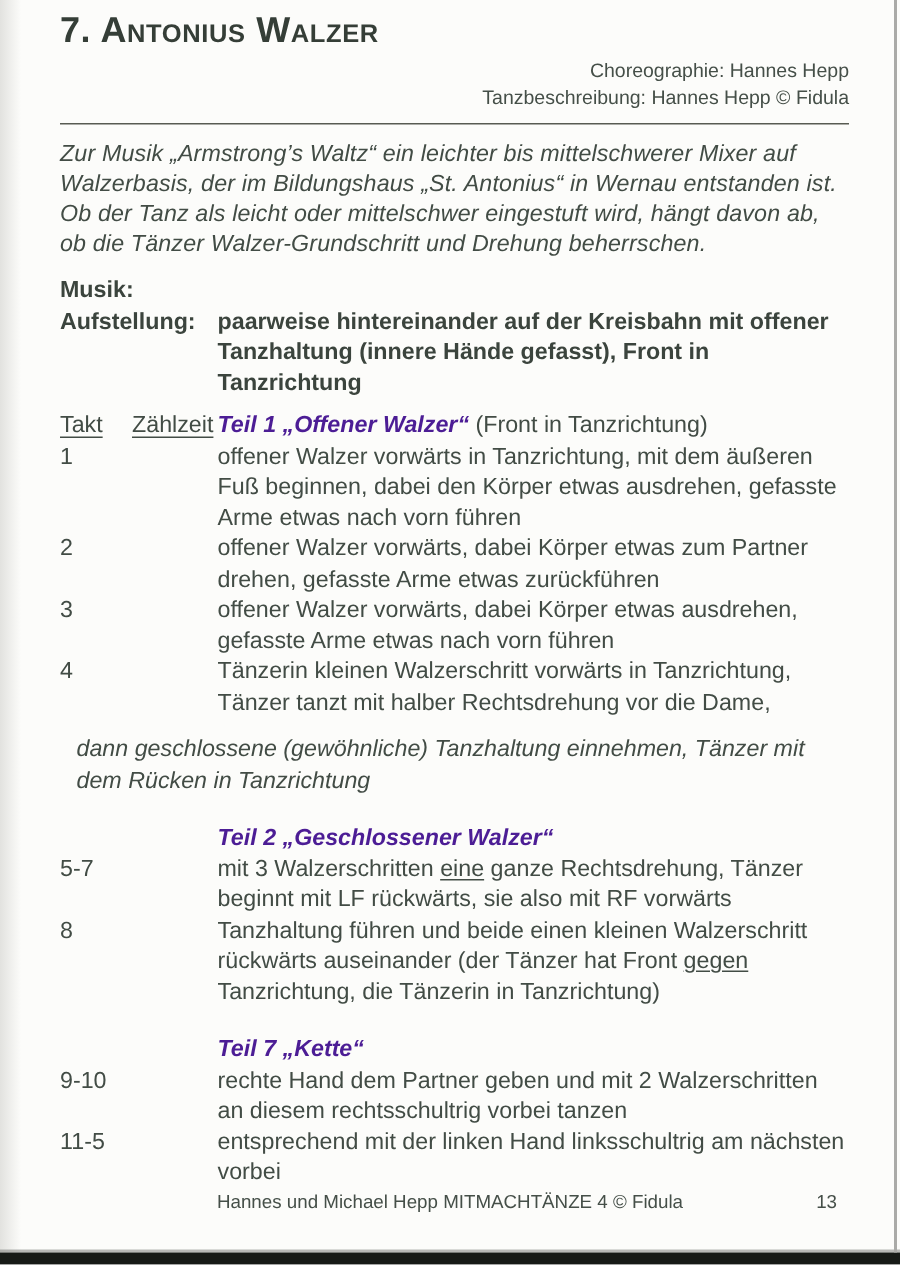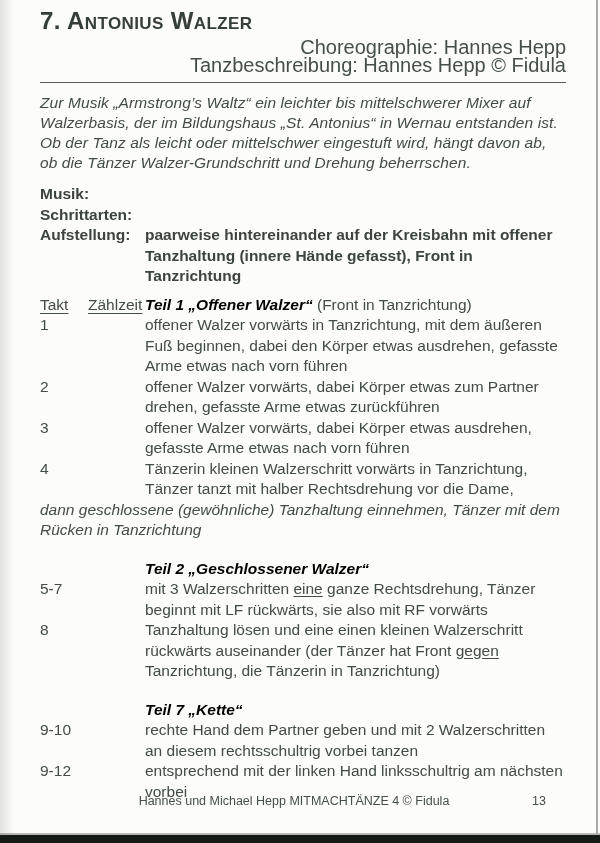--- a/index.html
+++ b/index.html
@@ -16,46 +16,46 @@
   .right-edge{position:absolute;right:2px;top:0;bottom:8px;width:2px;background:#aaaaa7;}
   .scan-bar{position:absolute;left:0;right:0;bottom:0;height:8px;background:#161a16;}
   .scan-bar-soft{position:absolute;left:0;right:0;bottom:8px;height:2px;background:#7d807b;opacity:.55;}
 
   .content{position:relative;padding:6px 34px 0 40px;}
 
   .title{
     font-size:24px;font-weight:bold;font-variant:small-caps;
     letter-spacing:.4px;color:#353e37;line-height:30px;
   }
-  .credits{text-align:right;font-size:20px;line-height:18px;margin-top:2px;color:#454f48;}
+  .credits{text-align:right;font-size:13px;line-height:18px;margin-top:2px;color:#454f48;}
   .rule{border:none;border-top:1.5px solid #585b52;margin:8px 0 0 0;}
 
   .intro{
     font-style:italic;font-size:15.5px;line-height:20px;
     margin:10px 0 0 0;letter-spacing:.1px;
   }
 
   .meta{margin-top:11px;}
   .meta-row{display:flex;font-size:15.5px;line-height:20.5px;font-weight:bold;color:#3b443d;}
   .meta-row.vorspiel{margin-top:6px;}
   .meta-label{width:105px;flex:0 0 105px;}
   .meta-value{flex:1;}
 
   .ttable{margin-top:8px;font-size:15.5px;}
   .trow{display:flex;line-height:20.5px;}
   .tc1{width:48px;flex:0 0 48px;}
   .tc2{width:57px;flex:0 0 57px;}
   .tc3{flex:1;max-width:421px;}
   .colhead{text-decoration:underline;text-underline-offset:3px;}
-  .part-title{font-weight:bold;font-style:italic;color:#000000;}
+  .part-title{font-weight:bold;font-style:italic;color:#4c1d95;}
   .part-row{margin-top:18px;}
   .uline{text-decoration:underline;text-underline-offset:2px;}
-  .cont-para{font-style:italic;line-height:20.5px;font-size:15.5px;margin:0;}
+  .cont-para{font-style:italic;line-height:20.5px;font-size:15.5px;margin:11px;}
 
-  .footer{position:absolute;left:0;right:12px;top:794px;height:20px;font-size:12.5px;color:#454f48;}
+  .footer{position:absolute;left:0;right:0;top:794px;height:20px;font-size:12.5px;color:#454f48;}
   .footer-text{position:absolute;left:0;right:0;text-align:center;}
   .footer-page{position:absolute;right:42px;top:0;}
 </style>
 </head>
 <body>
 
 <div class="page">
   <div class="left-shade"></div>
 
   <div class="content">
@@ -69,21 +69,20 @@
 
     <hr class="rule">
 
     <p class="intro">Zur Musik „Armstrong’s Waltz“ ein leichter bis mittelschwerer Mixer auf Walzerbasis, der im Bildungshaus „St. Antonius“ in Wernau entstanden ist. Ob der Tanz als leicht oder mittelschwer eingestuft wird, hängt davon ab, ob die Tänzer Walzer-Grundschritt und Drehung beherrschen.</p>
 
     <div class="meta">
       <div class="meta-row">
         <div class="meta-label">Musik:</div>
       </div>
       <div class="meta-row">
-        <div class="meta-label">Schrittarten:</div>
       </div>
       <div class="meta-row">
         <div class="meta-label">Aufstellung:</div>
         <div class="meta-value">paarweise hintereinander auf der Kreisbahn mit offener Tanzhaltung (innere Hände gefasst), Front in Tanzrichtung</div>
       </div>
     </div>
 
     <div class="ttable">
 
       <div class="trow">
@@ -126,37 +125,37 @@
 
       <div class="trow">
         <div class="tc1">5-7</div>
         <div class="tc2"></div>
         <div class="tc3"><span>mit 3 Walzerschritten </span><span class="uline">eine</span><span> ganze Rechtsdrehung, Tänzer beginnt mit LF rückwärts, sie also mit RF vorwärts</span></div>
       </div>
 
       <div class="trow">
         <div class="tc1">8</div>
         <div class="tc2"></div>
-        <div class="tc3"><span>Tanzhaltung lösen und eine einen kleinen Walzerschritt rückwärts auseinander (der Tänzer hat Front </span><span class="uline">gegen</span><span> Tanzrichtung, die Tänzerin in Tanzrichtung)</span></div>
+        <div class="tc3"><span>Tanzhaltung führen und beide einen kleinen Walzerschritt rückwärts auseinander (der Tänzer hat Front </span><span class="uline">gegen</span><span> Tanzrichtung, die Tänzerin in Tanzrichtung)</span></div>
       </div>
 
       <div class="trow part-row">
         <div class="tc1"></div>
         <div class="tc2"></div>
         <div class="tc3"><span class="part-title">Teil 7 „Kette“</span></div>
       </div>
 
       <div class="trow">
         <div class="tc1">9-10</div>
         <div class="tc2"></div>
         <div class="tc3">rechte Hand dem Partner geben und mit 2 Walzerschritten an diesem rechtsschultrig vorbei tanzen</div>
       </div>
 
       <div class="trow">
-        <div class="tc1">9-12</div>
+        <div class="tc1">11-5</div>
         <div class="tc2"></div>
         <div class="tc3">entsprechend mit der linken Hand linksschultrig am nächsten vorbei</div>
       </div>
 
     </div>
   </div>
 
   <div class="footer">
     <div class="footer-text">Hannes und Michael Hepp MITMACHTÄNZE 4 © Fidula</div>
     <div class="footer-page">13</div>

